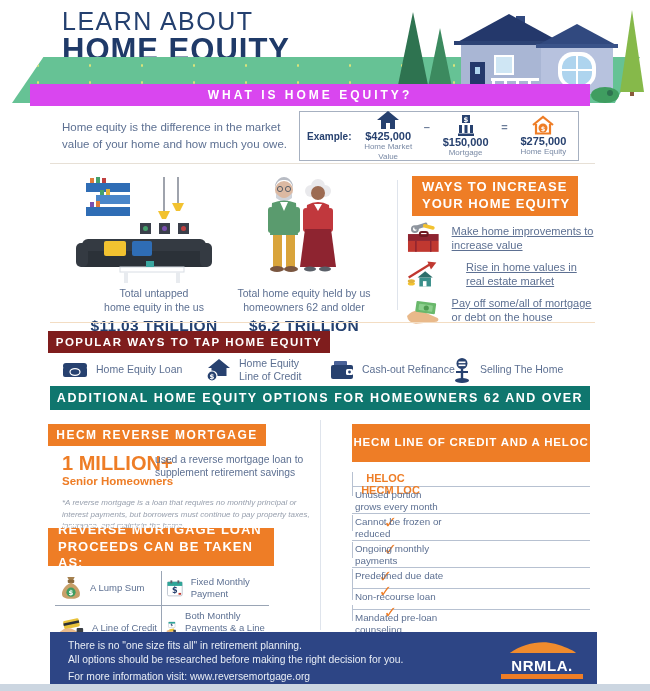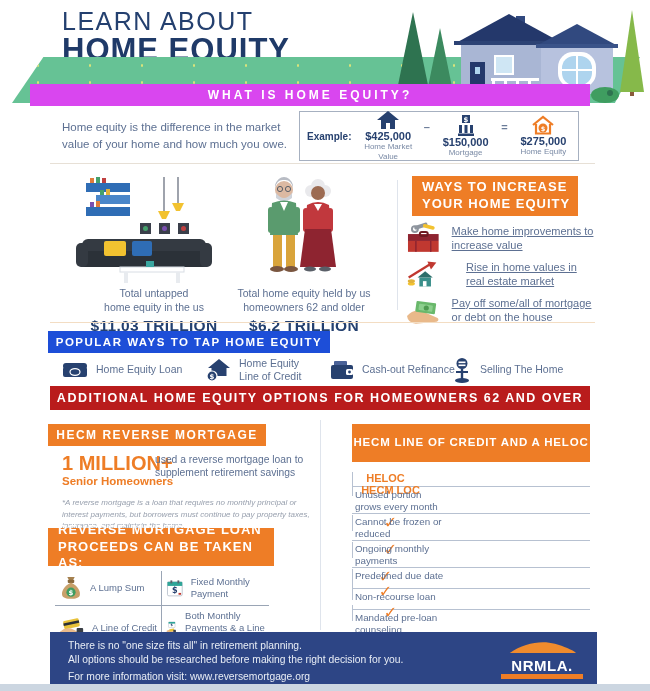--- a/index.html
+++ b/index.html
@@ -38,25 +38,25 @@
   .stat-val{font-size:15.5px;font-weight:800;color:#24406f;margin-top:3px;letter-spacing:.3px;}
   .vdiv-mid{position:absolute;left:397px;top:180px;width:1px;height:130px;background:#dfe4ec;}
   
   .wti-title{position:absolute;left:412px;top:176px;width:166px;height:40px;background:#ee7d26;color:#fff;
         font-weight:700;font-size:13px;letter-spacing:1px;line-height:1.3;display:flex;flex-direction:column;
         justify-content:center;padding-left:10px;box-sizing:border-box;}
   .wti-item{position:absolute;left:406px;width:192px;display:flex;align-items:center;gap:10px;}
   .wti-text{font-size:11px;color:#5d7092;line-height:1.3;width:148px;text-decoration:underline;}
   .div2{position:absolute;left:50px;top:322px;width:545px;height:1px;background:#f3ddc3;}
   
-  .tap-bar{position:absolute;left:48px;top:331px;width:282px;height:22px;background:#1d4ed8;color:#fff;
+  .tap-bar{position:absolute;left:48px;top:331px;width:282px;height:22px;background:#7f1d1d;color:#fff;
         font-size:11.5px;font-weight:700;letter-spacing:1.5px;display:flex;align-items:center;justify-content:center;}
   .tap-item{position:absolute;top:354px;height:32px;display:flex;align-items:center;gap:8px;}
   .tap-label{font-size:10.5px;color:#5d7092;line-height:1.25;}
-  .additional-bar{position:absolute;left:50px;top:386px;width:540px;height:24px;background:#b91c1c;color:#fff;
+  .additional-bar{position:absolute;left:50px;top:386px;width:540px;height:24px;background:#0f766e;color:#fff;
         font-size:12.5px;font-weight:700;letter-spacing:1.5px;display:flex;align-items:center;justify-content:center;}
   
   .hecm-bar{position:absolute;left:48px;top:424px;width:218px;height:22px;background:#ee7d26;color:#fff;
         font-size:12px;font-weight:700;letter-spacing:1.5px;display:flex;align-items:center;justify-content:center;}
   .hecm-statval{position:absolute;left:62px;top:452px;font-size:20px;font-weight:800;color:#ee7d26;}
   .hecm-statlabel{position:absolute;left:62px;top:475px;font-size:11.5px;font-weight:700;color:#ee7d26;}
   .hecm-desc{position:absolute;left:155px;top:453px;width:152px;font-size:10.3px;color:#5d7092;line-height:1.3;}
   .hecm-note{position:absolute;left:62px;top:497px;width:248px;font-size:8px;font-style:italic;color:#98a0ae;line-height:1.45;}
   .proceeds-bar{position:absolute;left:48px;top:528px;width:226px;height:38px;background:#ee7d26;color:#fff;
         font-size:13px;font-weight:700;letter-spacing:1px;line-height:1.3;display:flex;flex-direction:column;

